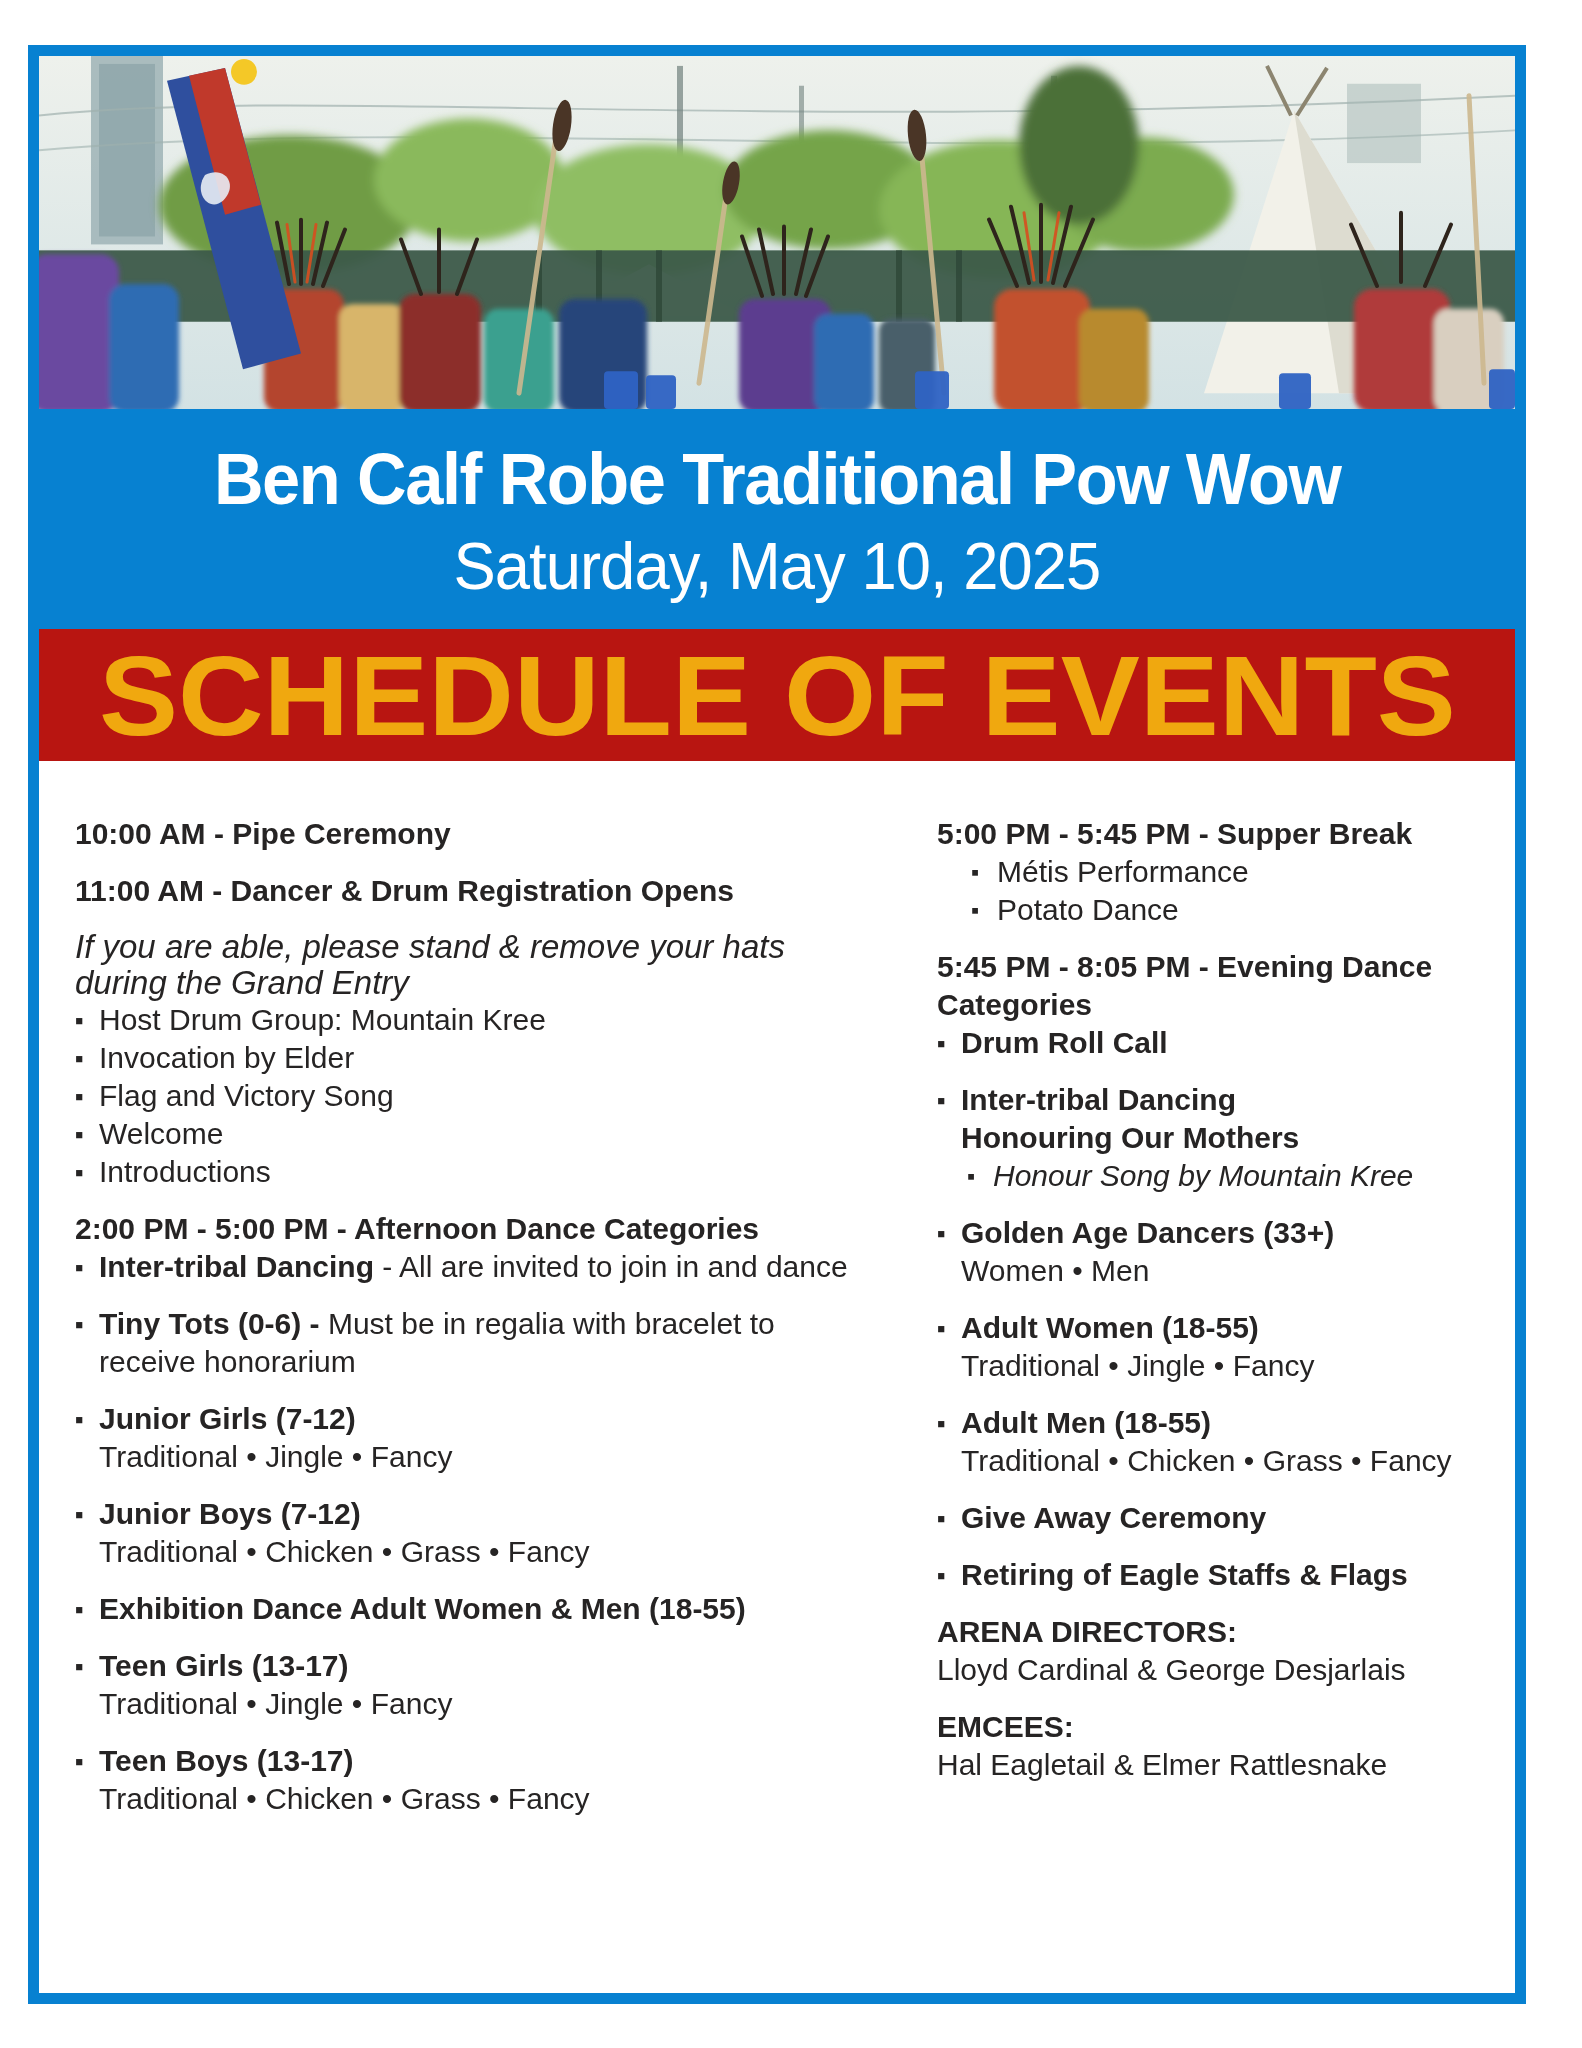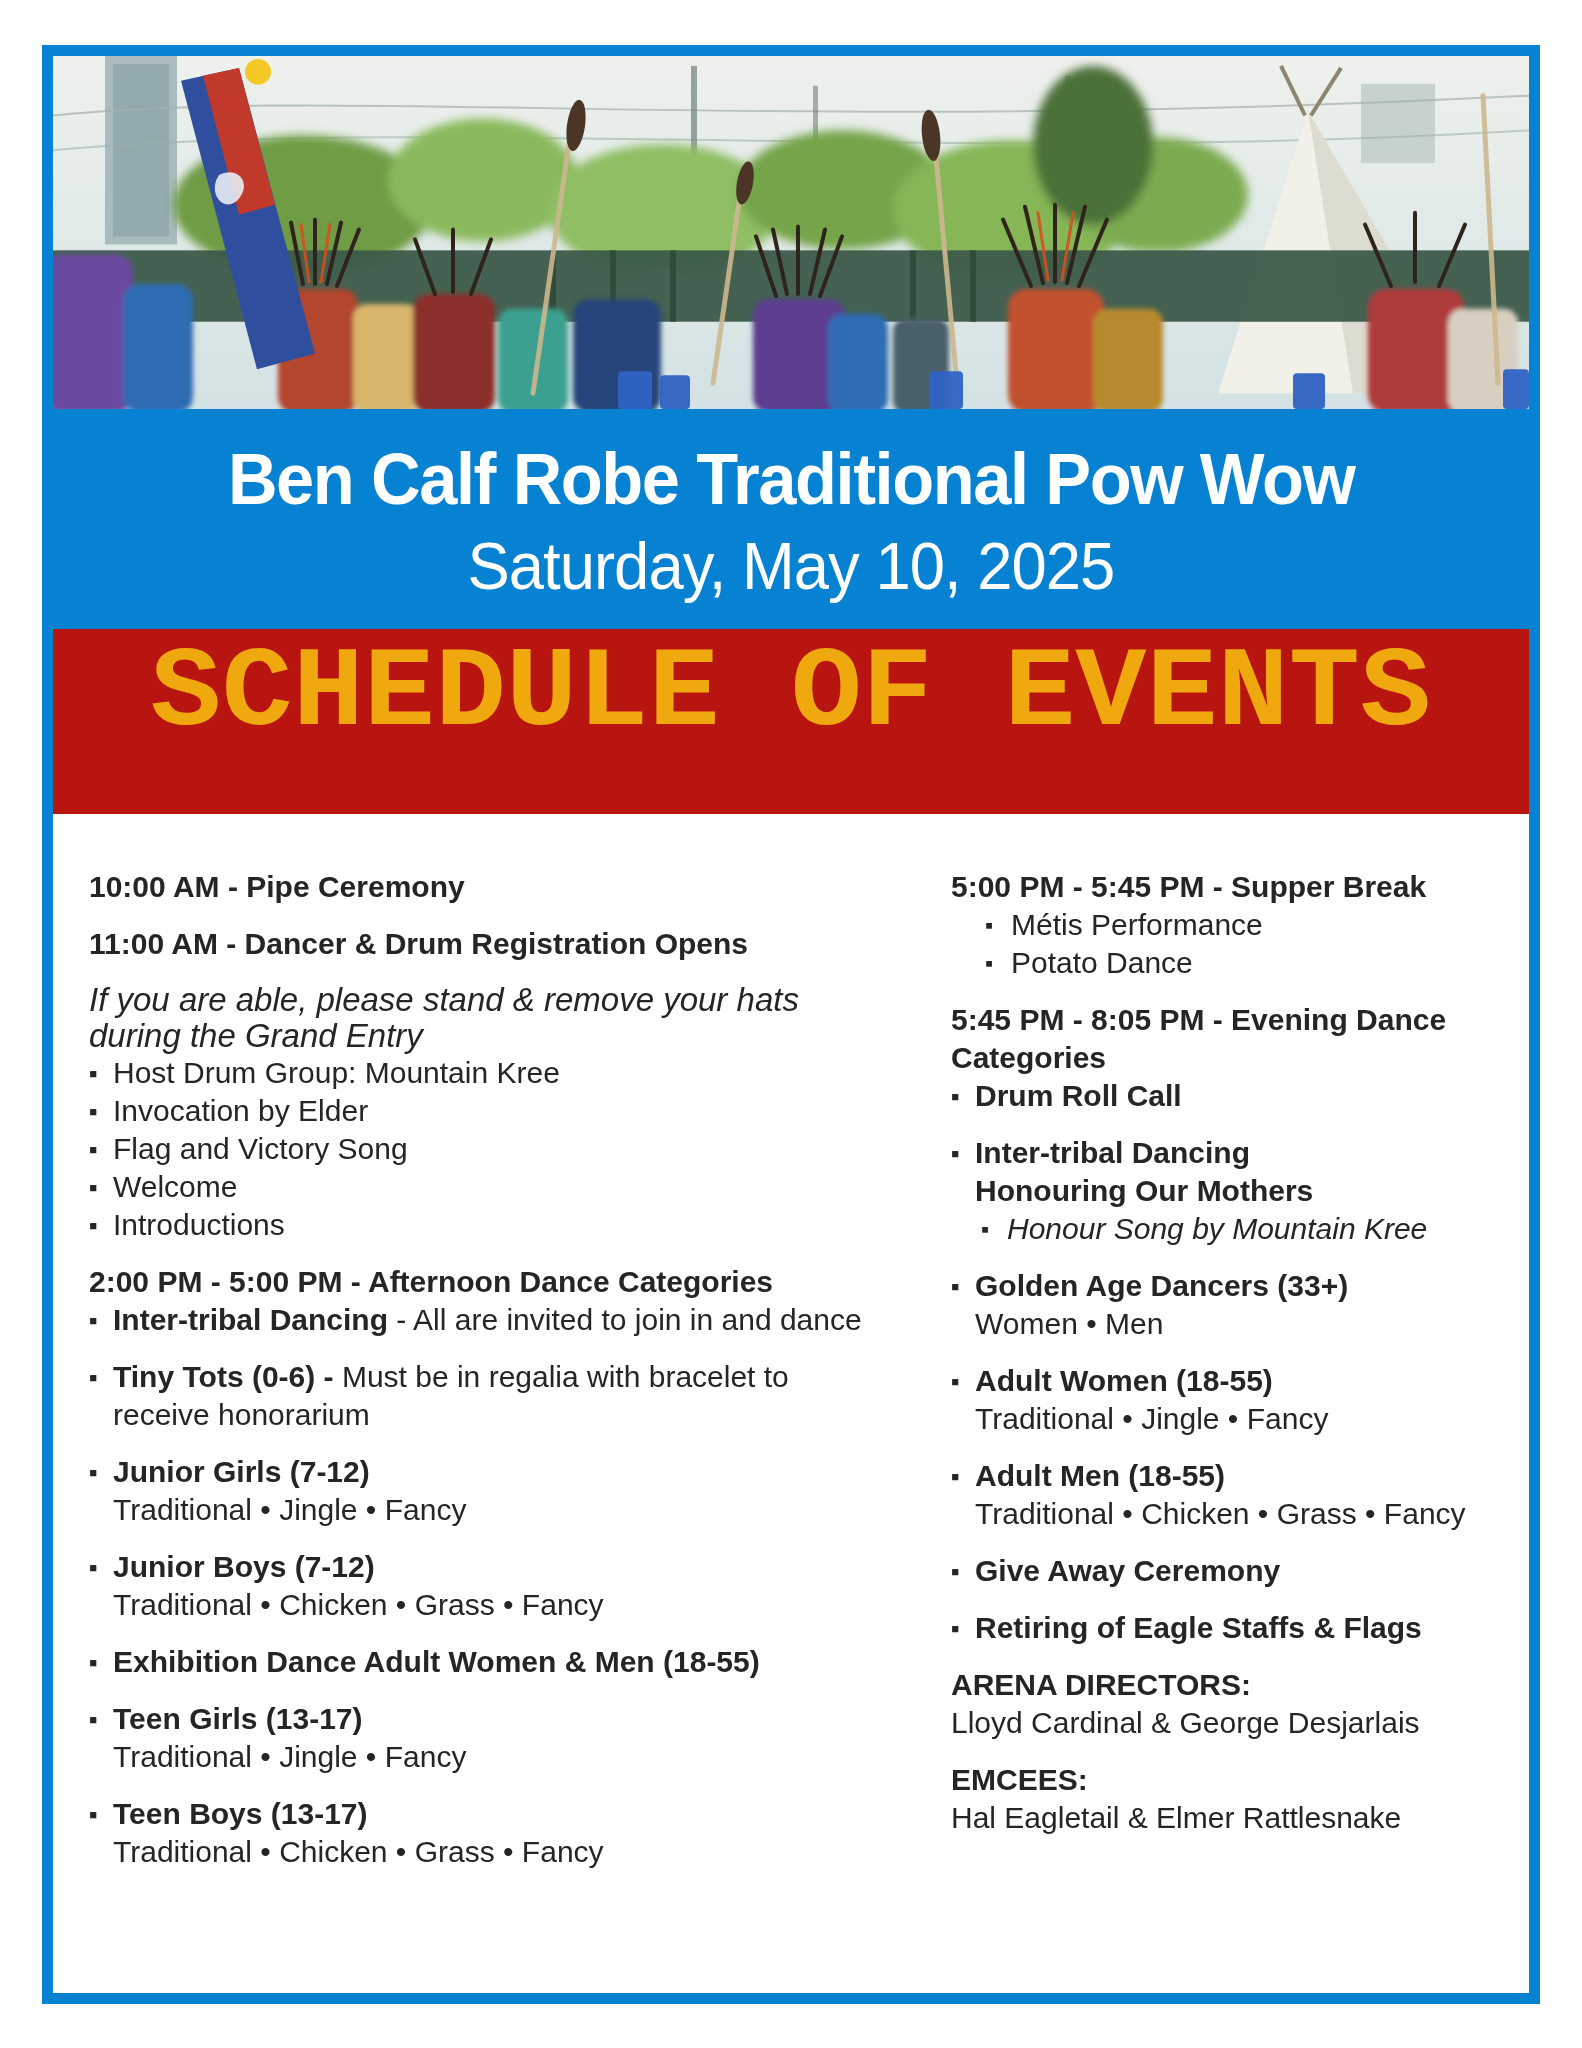--- a/index.html
+++ b/index.html
@@ -5,21 +5,21 @@
   :root{
     --blue:#0781d1;
     --red:#b81511;
     --gold:#f0a80f;
     --ink:#262424;
   }
   *{box-sizing:border-box;margin:0;padding:0}
   html,body{width:1582px;height:2048px;background:#ffffff;
     font-family:"Liberation Sans",sans-serif;color:var(--ink);}
   .frame{
-    position:absolute;left:42px;top:45px;width:1498px;height:1959px;
+    position:absolute;left:28px;top:45px;width:1498px;height:1959px;
     border:11px solid var(--blue);background:#ffffff;overflow:hidden;
     display:flex;flex-direction:column;
   }
   
   .photo{height:353px;flex:none;position:relative;overflow:hidden;background:#dfe7e6;}
   .photo svg{width:100%;height:100%;display:block;}
   
   .title-banner{
     height:220px;flex:none;background:var(--blue);color:#ffffff;
     display:flex;flex-direction:column;align-items:center;justify-content:center;
@@ -28,22 +28,22 @@
   .title{
     font-size:73px;font-weight:700;letter-spacing:-1.5px;white-space:nowrap;
     transform:scaleX(.94);
   }
   .subtitle{
     font-size:66px;font-weight:400;letter-spacing:-1px;white-space:nowrap;
     margin-top:8px;transform:scaleX(.96);
   }
   
   .red-banner{
-    height:185px;flex:none;background:var(--red);
-    display:flex;align-items:flex-start;justify-content:center;overflow:hidden;font-family:Liberation Mono, monospace;
+    height:132px;flex:none;background:var(--red);
+    display:flex;align-items:center;justify-content:center;overflow:hidden;
   }
   .banner-text{
     color:var(--gold);font-size:114px;font-weight:700;letter-spacing:0;
     white-space:nowrap;transform:scaleX(1.04);
   }
   
   .content{
     flex:1;display:flex;padding:54px 26px 0 36px;
     font-size:30px;line-height:38px;
   }

